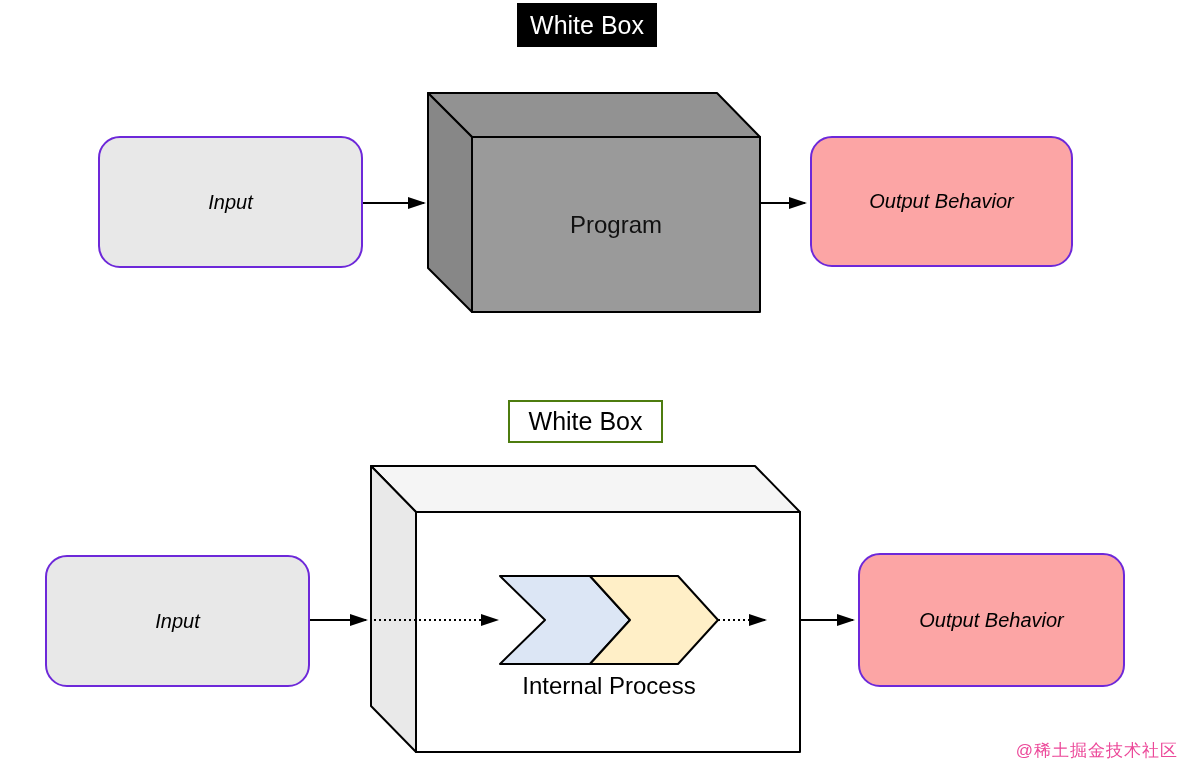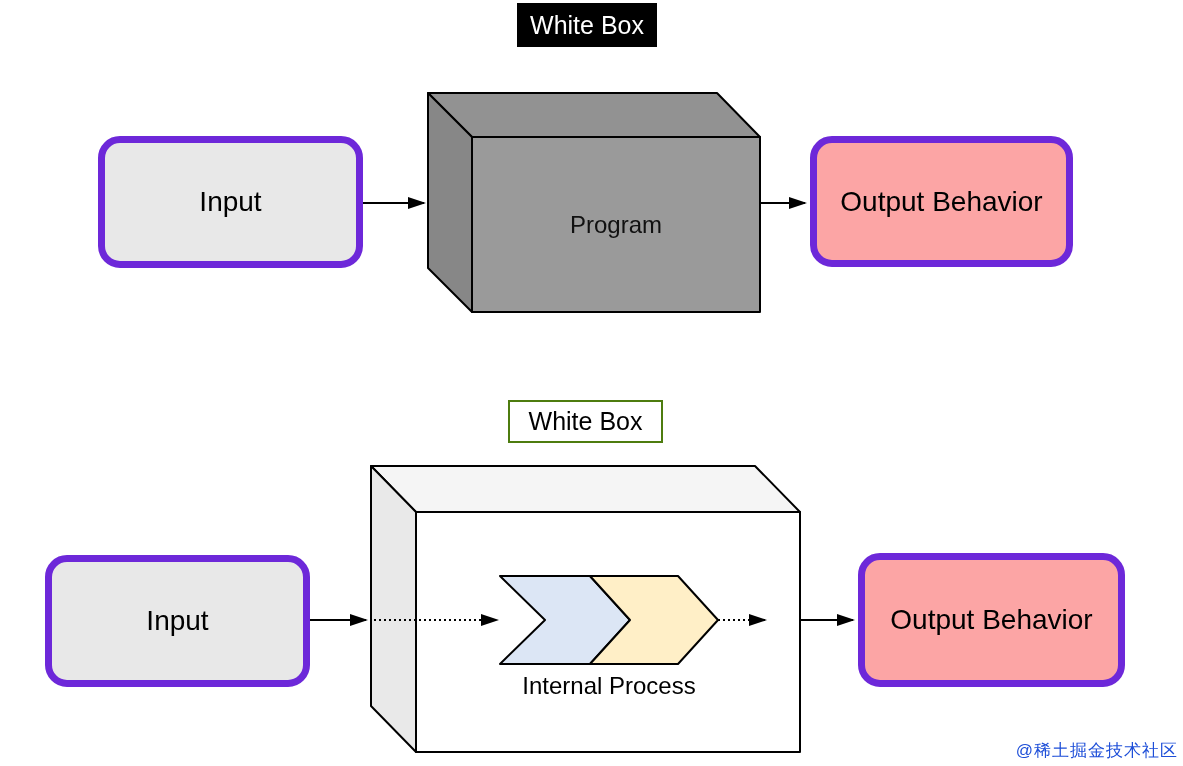--- a/index.html
+++ b/index.html
@@ -22,23 +22,24 @@
   }
   .abs {
     position: absolute;
     display: flex;
     align-items: center;
     justify-content: center;
     box-sizing: border-box;
     color: #000000;
   }
   .node {
-    border: 7px solid #6d28d9;
+    border: 2px solid #6d28d9;
     border-radius: 22px;
-    font-size: 28px;
+    font-size: 20px;
+    font-style: italic;
   }
   .node.gray  { background: #e8e8e8; }
   .node.green { background: #fca5a5; }
   .title-black {
     background: #000000;
     color: #ffffff;
     font-size: 25px;
   }
   .title-white {
     background: #ffffff;
@@ -49,21 +50,21 @@
     font-size: 24px;
     background: transparent;
     pointer-events: none;
   }
   #program-label { color: #111111; text-align: center; }
   #watermark {
     position: absolute;
     right: 5px;
     bottom: 4px;
     font-size: 17px;
-    color: #1d4ed8;
+    color: #ec4899;
     letter-spacing: 1px;
   }
 </style>
 </head>
 <body>
 
 <div id="canvas">
 
   <svg id="shapes" width="1183" height="766" viewBox="0 0 1183 766">
     <defs>

